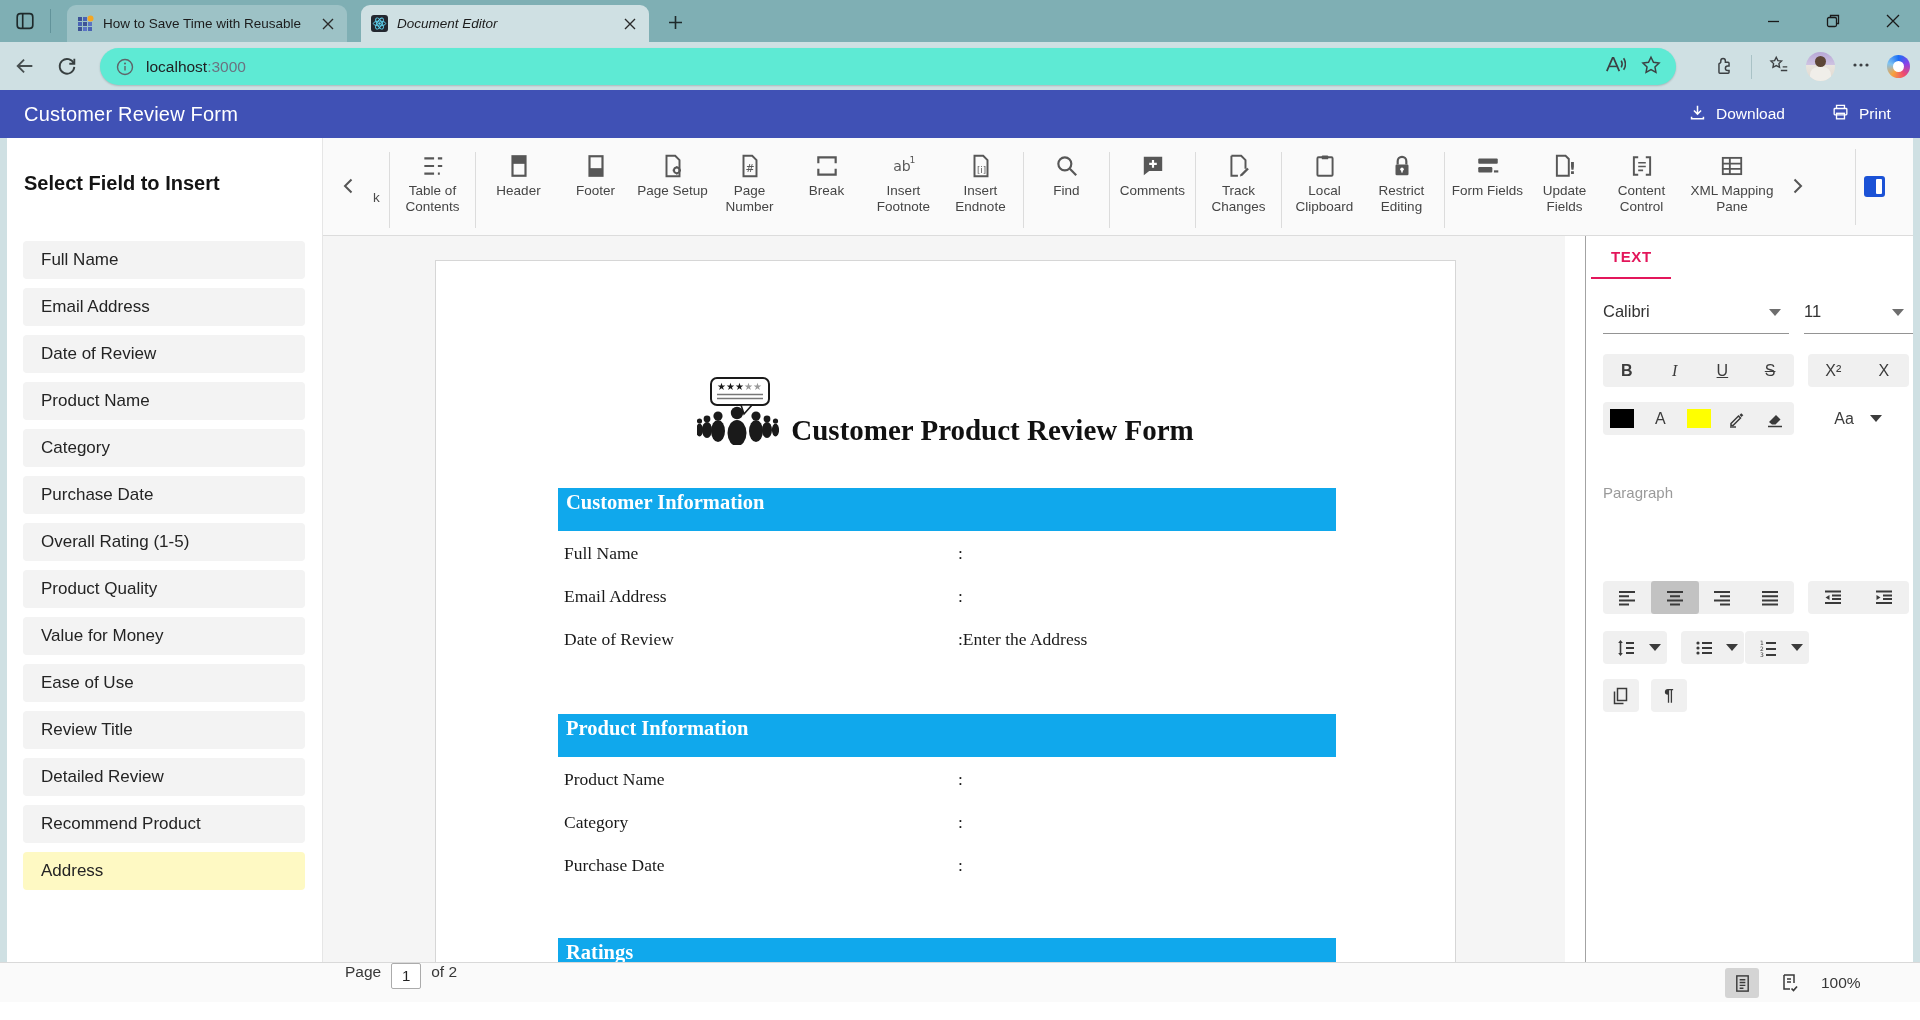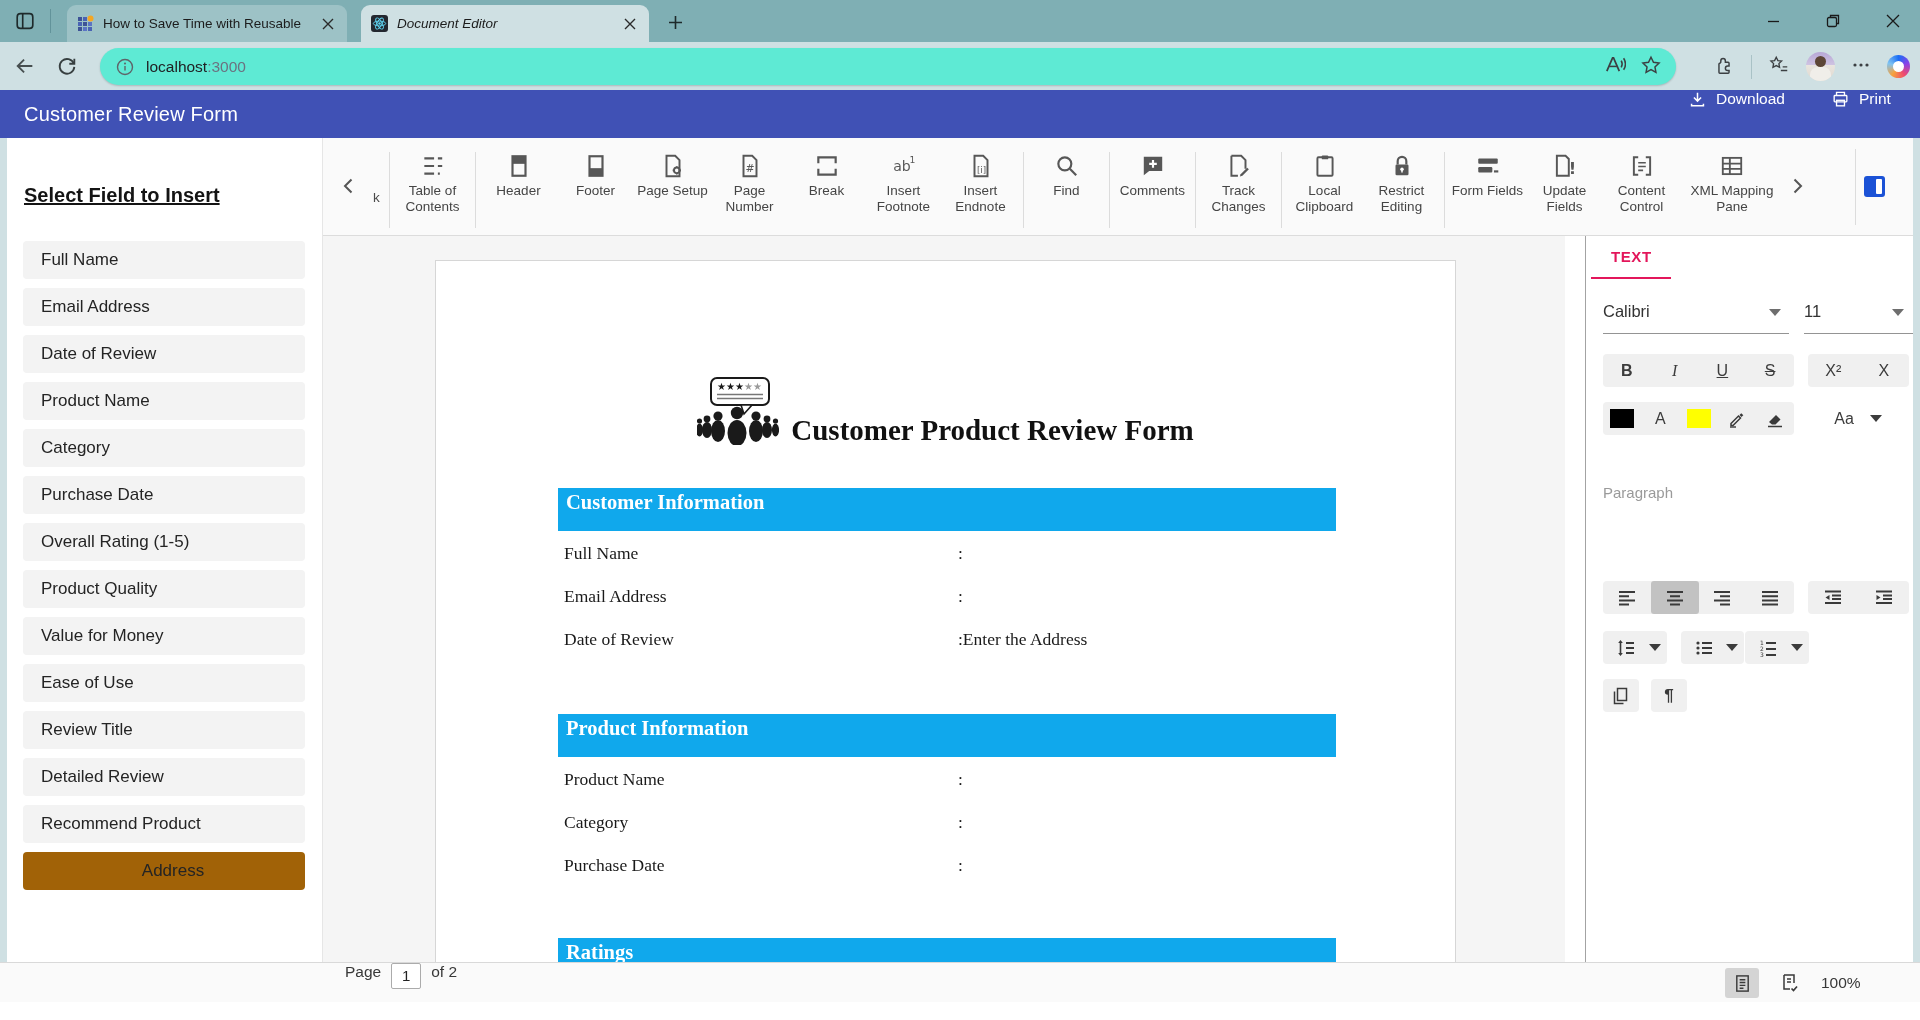--- a/index.html
+++ b/index.html
@@ -30,33 +30,33 @@
   .addr-right { position:absolute; right:10px; top:6px; height:37px; display:flex; align-items:center; gap:16px; }
   .avatar { width:29px; height:29px; border-radius:50%; background:linear-gradient(180deg,#b7a7d6 0%,#cfc4e2 45%,#e9e5df 45%,#dfd8cf 100%); position:relative; overflow:hidden; }
   .avatar::before { content:""; position:absolute; left:9px; top:4px; width:11px; height:11px; border-radius:50%; background:#5d4637; }
   .avatar::after { content:""; position:absolute; left:4px; top:15px; width:21px; height:14px; border-radius:8px 8px 0 0; background:#f0eee9; }
   .copilot { width:23px; height:23px; border-radius:50%; background:conic-gradient(#1a6ef5,#8a41e8,#ef4b6e,#f7a23b,#7ec3f2,#1a6ef5); position:relative; }
   .copilot::before { content:""; position:absolute; left:6px; top:6px; width:11px; height:11px; border-radius:50%; background:#fff; }
 
   
   .appbar { position:absolute; left:0; top:90px; width:1920px; height:48px; background:#4051b5; color:#fff; }
   .app-title { position:absolute; left:24px; top:0; line-height:48px; font-size:20px; font-weight:500; letter-spacing:.2px; }
-  .app-btn { position:absolute; top:0; height:48px; display:flex; gap:9px; font-size:15.5px; cursor:pointer; }
+  .app-btn { position:absolute; top:0; height:48px; display:flex; align-items:center; gap:9px; font-size:15.5px; cursor:pointer; }
   .app-btn.download { left:1688px; }
   .app-btn.print { left:1831px; }
 
   
   .edge-strip { position:absolute; top:138px; width:7px; height:824px; background:#cfe0e3; }
 
   
   .sidebar { position:absolute; left:7px; top:138px; width:316px; height:824px; background:#fff; border-right:1px solid #e6e6e6; }
-  .side-heading { position:absolute; left:17px; top:46px; font-size:20px; font-weight:bold; color:#141414;text-decoration:underline; }
+  .side-heading { position:absolute; left:17px; top:34px; font-size:20px; font-weight:bold; color:#141414; }
   .side-list { position:absolute; left:16px; top:103px; width:282px; }
   .side-item { height:38px; line-height:38px; margin-bottom:9px; background:#f3f3f3; border-radius:4px; padding-left:18px; font-size:17px; color:#242424; cursor:pointer; }
-  .side-item.selected { background:#a16207;text-align:center; }
+  .side-item.selected { background:#fef9c3; }
 
   
   .ribbon { position:absolute; left:323px; top:138px; width:1590px; height:98px; background:#fafafa; border-bottom:1px solid #dcdcdc; }
   .rb-nav { position:absolute; width:24px; height:24px; color:#555; }
   .rb-nav.left { left:14px; top:36px; }
   .rb-nav.right { left:1462px; top:36px; }
   .rb-overflow { position:absolute; left:50px; top:52px; font-size:13.5px; color:#4a4a4a; }
   .rb-items { position:absolute; left:62px; top:12px; display:flex; align-items:flex-start; }
   .tb-item { width:77px; flex:none; display:flex; flex-direction:column; align-items:center; cursor:pointer; }
   .tb-item.wide { width:104px; }

